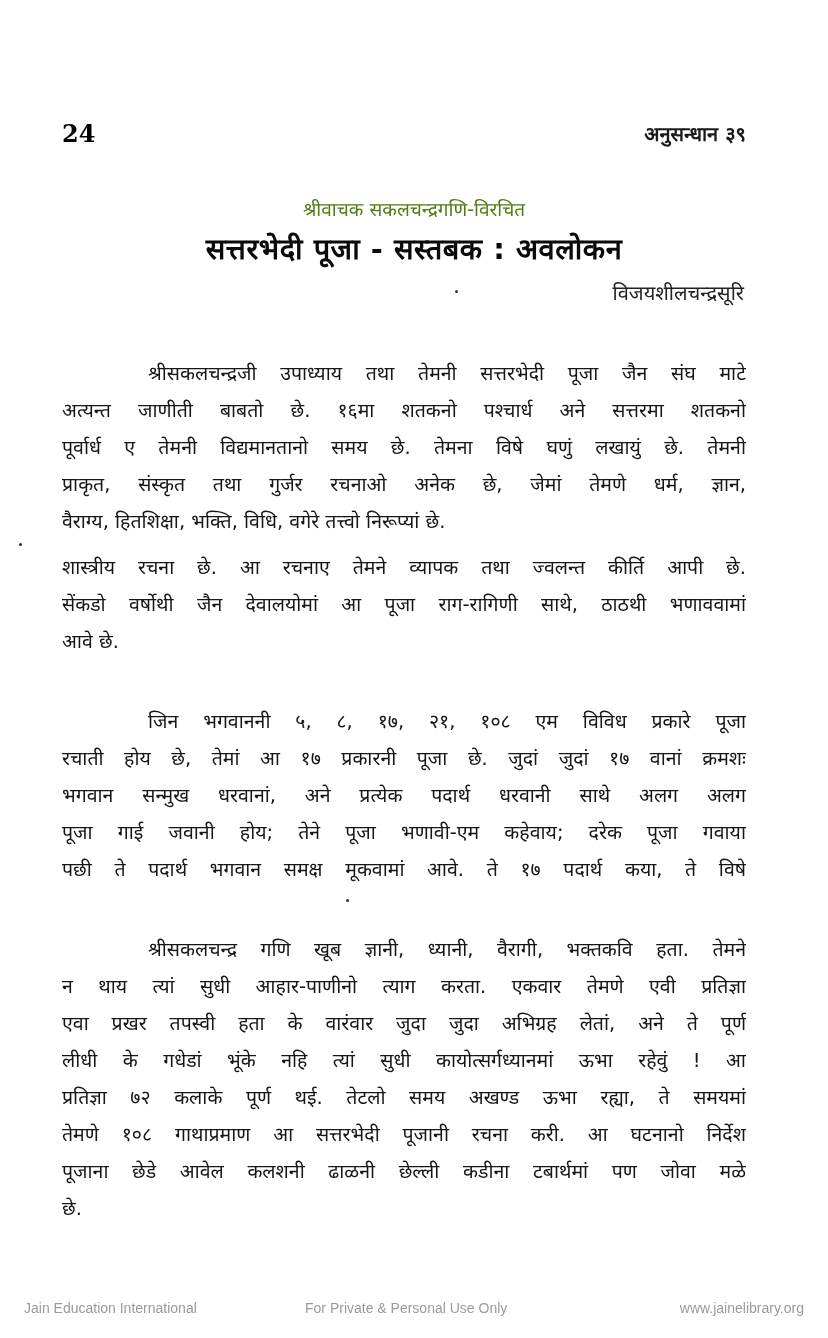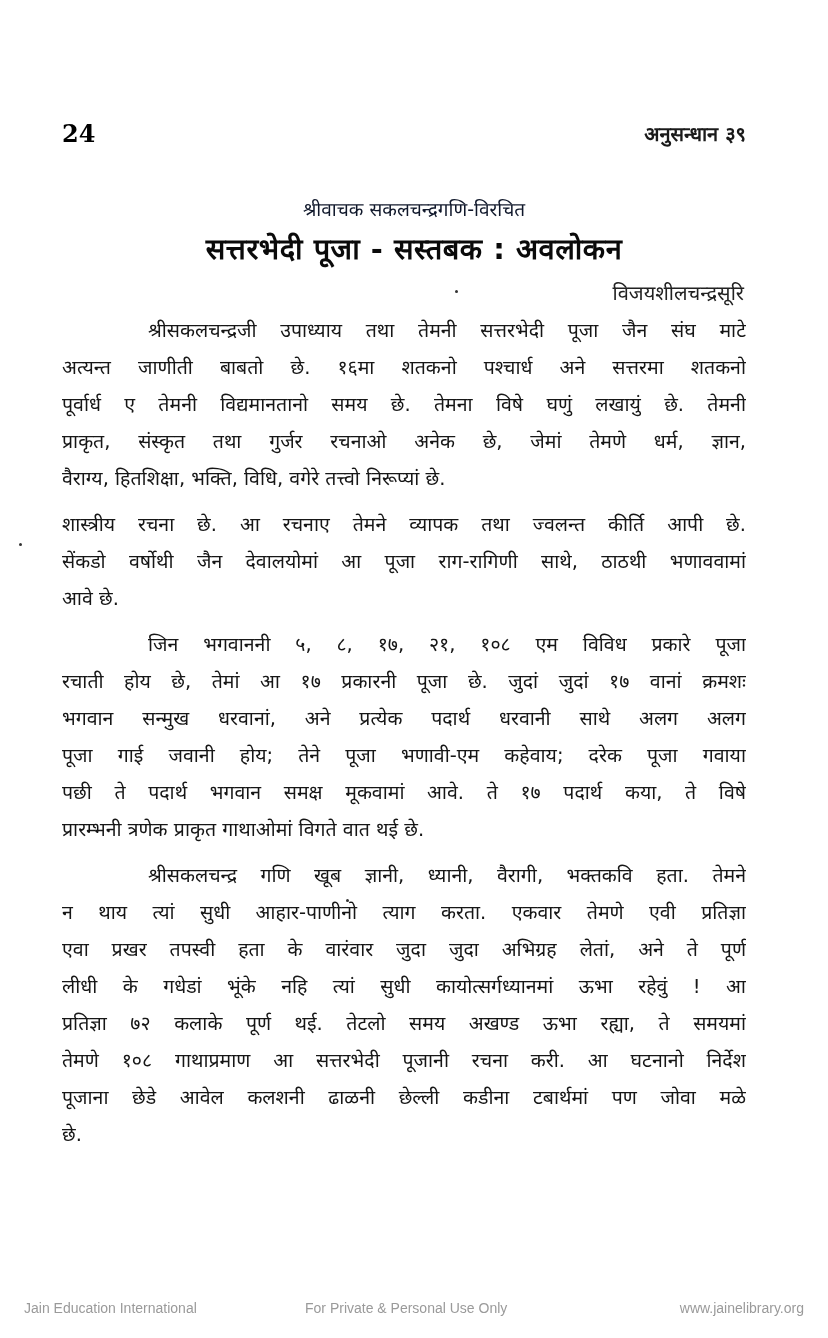--- a/index.html
+++ b/index.html
@@ -43,21 +43,21 @@
       color: #1a1a1a;
     }
     .subtitle {
       position: absolute;
       top: 192px;
       left: 0;
       width: 828px;
       text-align: center;
       font-size: 19px;
       line-height: 34px;
-      color: #0f172a;
+      color: #4d7c0f;
     }
     .title {
       position: absolute;
       top: 226px;
       left: 0;
       width: 828px;
       text-align: center;
       font-size: 29px;
       line-height: 46px;
       font-weight: bold;
@@ -99,20 +99,21 @@
       text-align: justify;
       text-align-last: justify;
       white-space: nowrap;
       overflow: hidden;
     }
     .para .line.last {
       text-align-last: left;
     }
     .para .line.indent {
       padding-left: 86px;
+      margin-top: 43px;
     }
     .para + .para {
       margin-top: 9px;
     }
     .footer {
       position: absolute;
       top: 1296px;
       left: 0;
       width: 828px;
       height: 24px;
@@ -154,21 +155,20 @@
     <span class="line">शास्त्रीय रचना छे. आ रचनाए तेमने व्यापक तथा ज्वलन्त कीर्ति आपी छे.</span>
     <span class="line">सेंकडो वर्षोथी जैन देवालयोमां आ पूजा राग-रागिणी साथे, ठाठथी भणाववामां</span>
     <span class="line last">आवे छे.</span>
   </p>
   <p class="para">
     <span class="line indent">जिन भगवाननी ५, ८, १७, २१, १०८ एम विविध प्रकारे पूजा</span>
     <span class="line">रचाती होय छे, तेमां आ १७ प्रकारनी पूजा छे. जुदां जुदां १७ वानां क्रमशः</span>
     <span class="line">भगवान सन्मुख धरवानां, अने प्रत्येक पदार्थ धरवानी साथे अलग अलग</span>
     <span class="line">पूजा गाई जवानी होय; तेने पूजा भणावी-एम कहेवाय; दरेक पूजा गवाया</span>
     <span class="line">पछी ते पदार्थ भगवान समक्ष मूकवामां आवे. ते १७ पदार्थ कया, ते विषे</span>
-    <span class="line last">प्रारम्भनी त्रणेक प्राकृत गाथाओमां विगते वात थई छे.</span>
   </p>
   <p class="para">
     <span class="line indent">श्रीसकलचन्द्र गणि खूब ज्ञानी, ध्यानी, वैरागी, भक्तकवि हता. तेमने</span>
     <span class="line">न थाय त्यां सुधी आहार-पाणीनो त्याग करता. एकवार तेमणे एवी प्रतिज्ञा</span>
     <span class="line">एवा प्रखर तपस्वी हता के वारंवार जुदा जुदा अभिग्रह लेतां, अने ते पूर्ण</span>
     <span class="line">लीधी के गधेडां भूंके नहि त्यां सुधी कायोत्सर्गध्यानमां ऊभा रहेवुं ! आ</span>
     <span class="line">प्रतिज्ञा ७२ कलाके पूर्ण थई. तेटलो समय अखण्ड ऊभा रह्या, ते समयमां</span>
     <span class="line">तेमणे १०८ गाथाप्रमाण आ सत्तरभेदी पूजानी रचना करी. आ घटनानो निर्देश</span>
     <span class="line">पूजाना छेडे आवेल कलशनी ढाळनी छेल्ली कडीना टबार्थमां पण जोवा मळे</span>
     <span class="line last">छे.</span>

